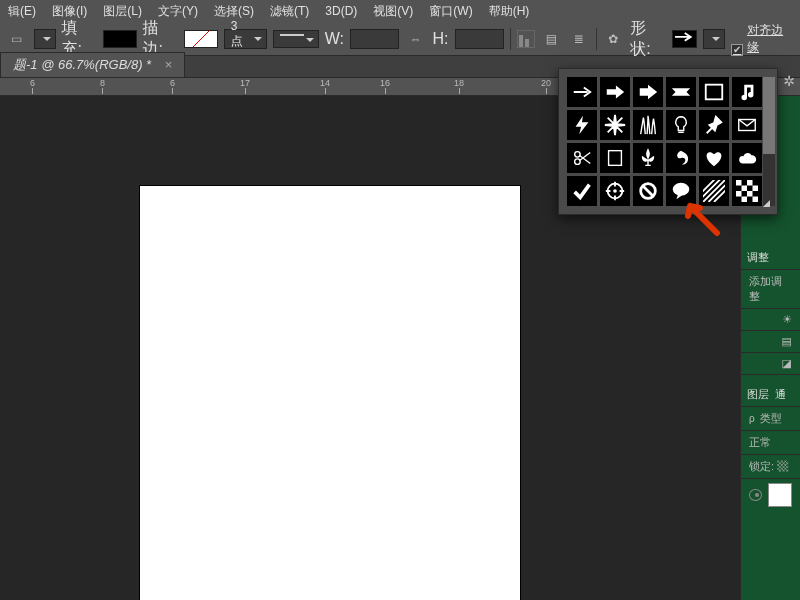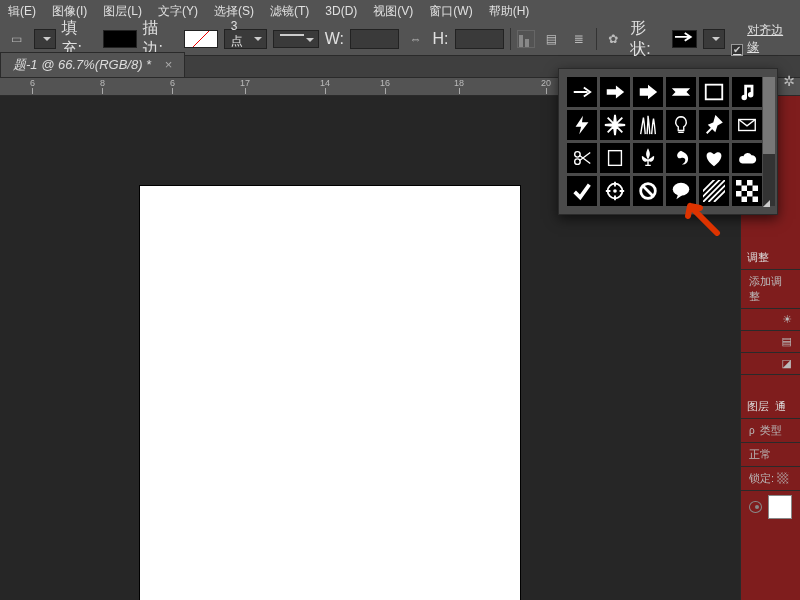--- a/index.html
+++ b/index.html
@@ -22,21 +22,21 @@
   .iconbtn { width:22px;height:22px;display:flex;align-items:center;justify-content:center;cursor:pointer;color:#bbb;}
   .tabstrip { height: 22px; background:#3f3f3f; display:flex; align-items:flex-end; border-bottom:1px solid #2a2a2a;}
   .tab { background:#535353; padding:3px 12px; border:1px solid #2a2a2a; border-bottom:none; font-style:italic; font-size:13px; color:#ddd;}
   .tab .x{margin-left:10px;font-style:normal;color:#aaa;}
   .ruler-h { height:18px; background:#535353; border-bottom:1px solid #2a2a2a; display:flex; align-items:flex-start; position:relative; overflow:hidden;}
   .ruler-h .tick{position:absolute;top:0;height:18px;color:#bbb;font-size:9px;}
   .ruler-h .tick .m{display:block;width:1px;height:6px;background:#aaa;margin:0 auto;}
   .workspace { display:flex; height: calc(600px - 22px - 34px - 22px - 18px); }
   .canvas-area { flex:1; background:#262626; position:relative; overflow:hidden;}
   .canvas { position:absolute; left:140px; top:90px; width:380px; height:460px; background:#fff; box-shadow:0 0 0 1px #000;}
-  .rightcol { width:60px; background:#7f1d1d; border-left:1px solid #2a2a2a; display:flex; flex-direction:column; align-items:flex-start; padding-top:150px;}
+  .rightcol { width:60px; background:#14532d; border-left:1px solid #2a2a2a; display:flex; flex-direction:column; align-items:flex-start; padding-top:150px;}
   .panelhead { width:100%; font-size:11px; padding:4px 6px; color:#ddd; }
   .panelhead.tabs{display:flex;gap:6px;border-bottom:1px solid #2a2a2a;}
   .panelblk{width:100%;padding:4px 8px;color:#bbb;font-size:11px;border-bottom:1px solid #2a2a2a;}
   .eye{width:16px;height:12px;border:1px solid #888;border-radius:50%;display:inline-block;margin-right:6px;position:relative;}
   .eye::after{content:"";position:absolute;left:5px;top:3px;width:4px;height:4px;background:#888;border-radius:50%;}
   .layerthumb{width:32px;height:24px;background:#fff;border:1px solid #888;display:inline-block;vertical-align:middle;}
   
   .popover { position:absolute; left:558px; top:68px; width:220px; background:#4a4a4a; border:1px solid #2a2a2a; padding:8px 8px 8px 8px; box-shadow:0 4px 12px rgba(0,0,0,.6); z-index:50;}
   .popover .gear{position:absolute;right:-18px;top:4px;color:#bbb;font-size:14px;}
   .shapegrid { display:grid; grid-template-columns: repeat(6, 30px); grid-auto-rows:30px; gap:3px; }
@@ -136,21 +136,21 @@
     <div class="panelblk">添加调整</div>
     <div class="panelblk" style="text-align:right">
       <span>☀</span>
     </div>
     <div class="panelblk" style="text-align:right">
       <span>▤</span>
     </div>
     <div class="panelblk" style="text-align:right">
       <span>◪</span>
     </div>
-    <div class="panelhead tabs" style="margin-top:20px">
+    <div class="panelhead tabs" style="margin-top:8px">
       <span>图层</span>
       <span>通</span>
     </div>
     <div class="panelblk">
       <span style="font-size:10px;margin-right:2px">ρ</span>
       <span>类型</span>
     </div>
     <div class="panelblk">正常</div>
     <div class="panelblk">
       <span>锁定:</span>

